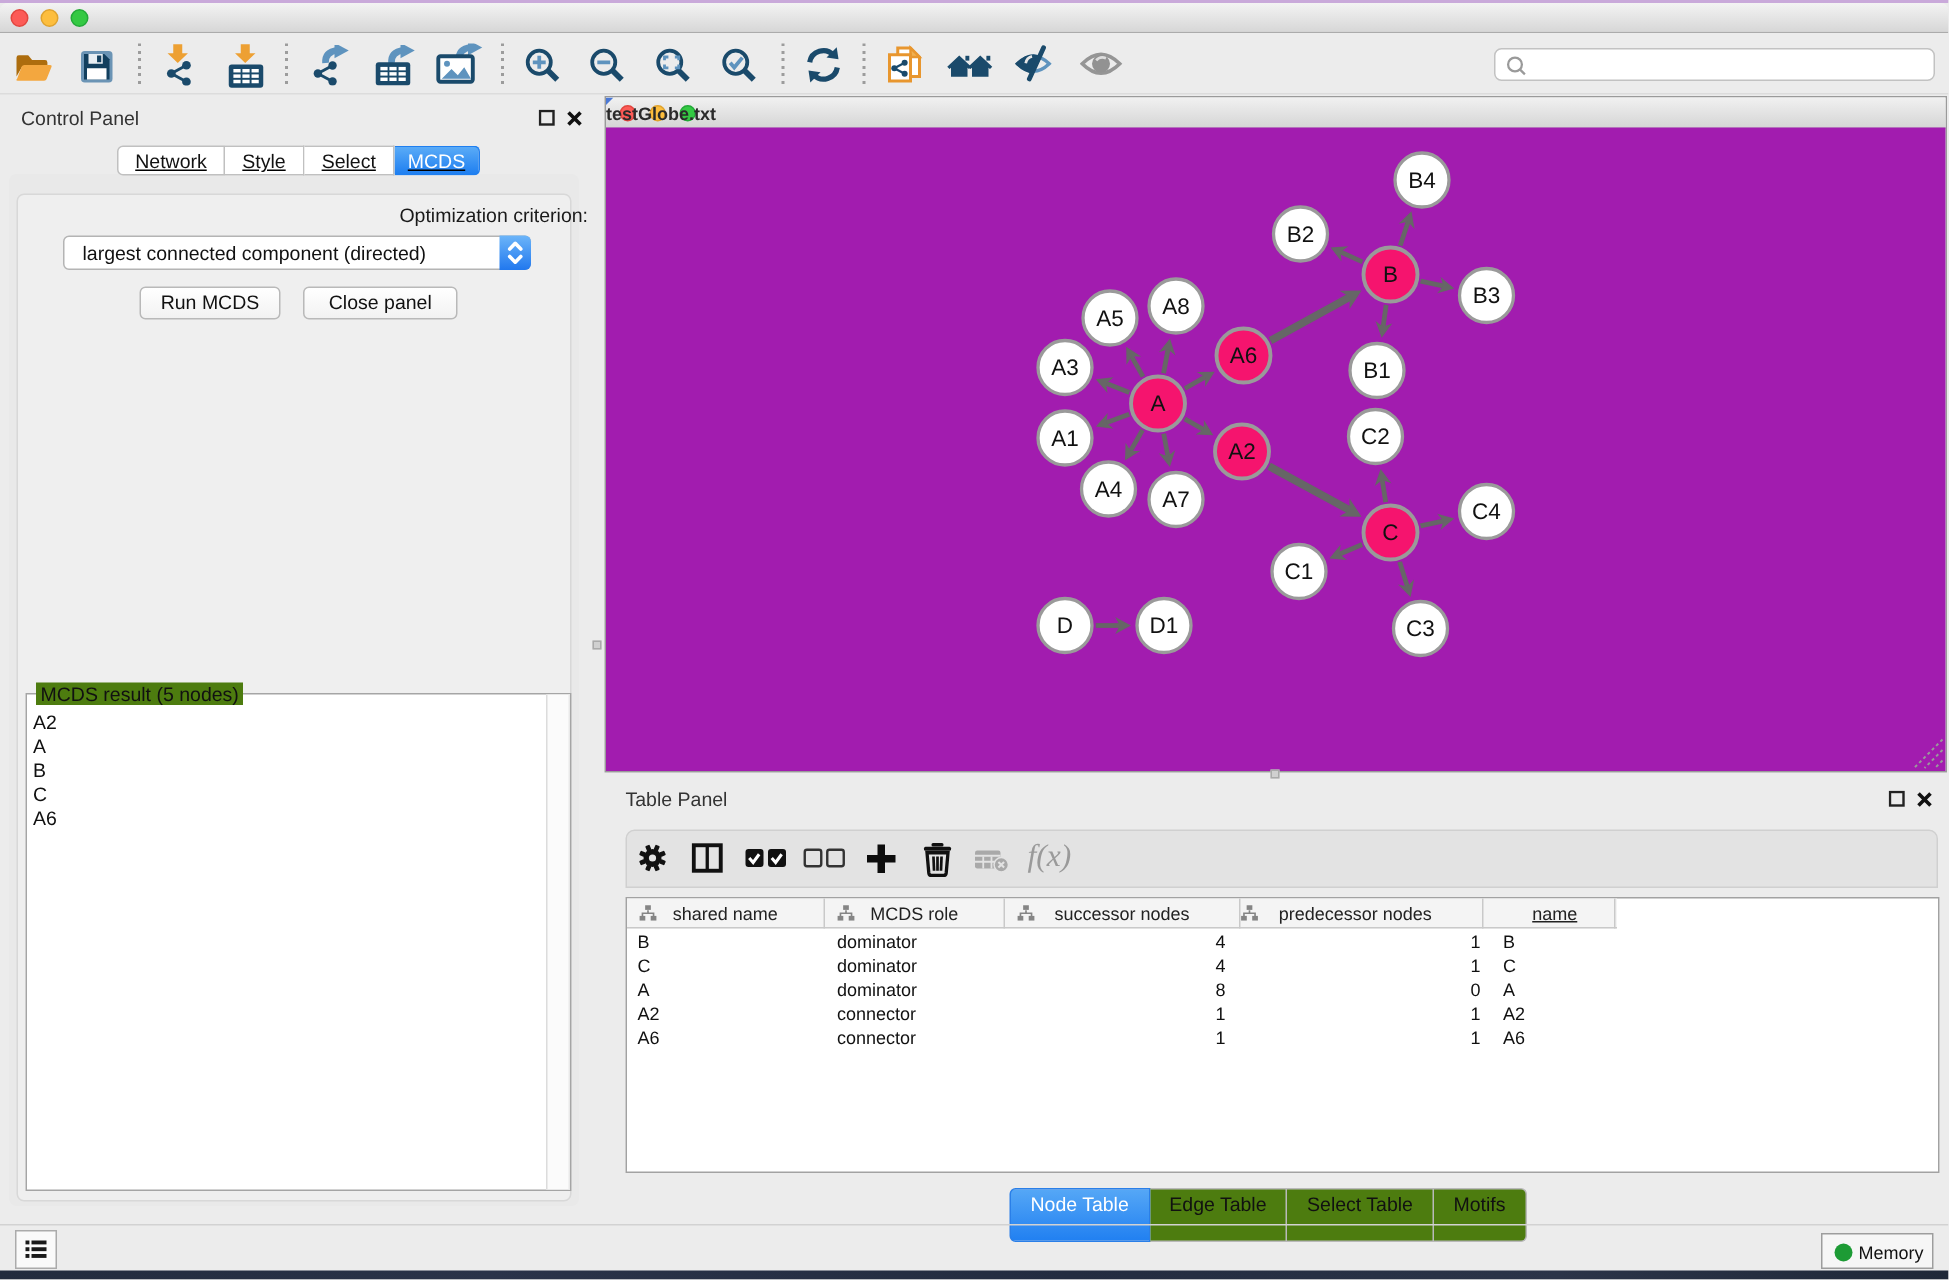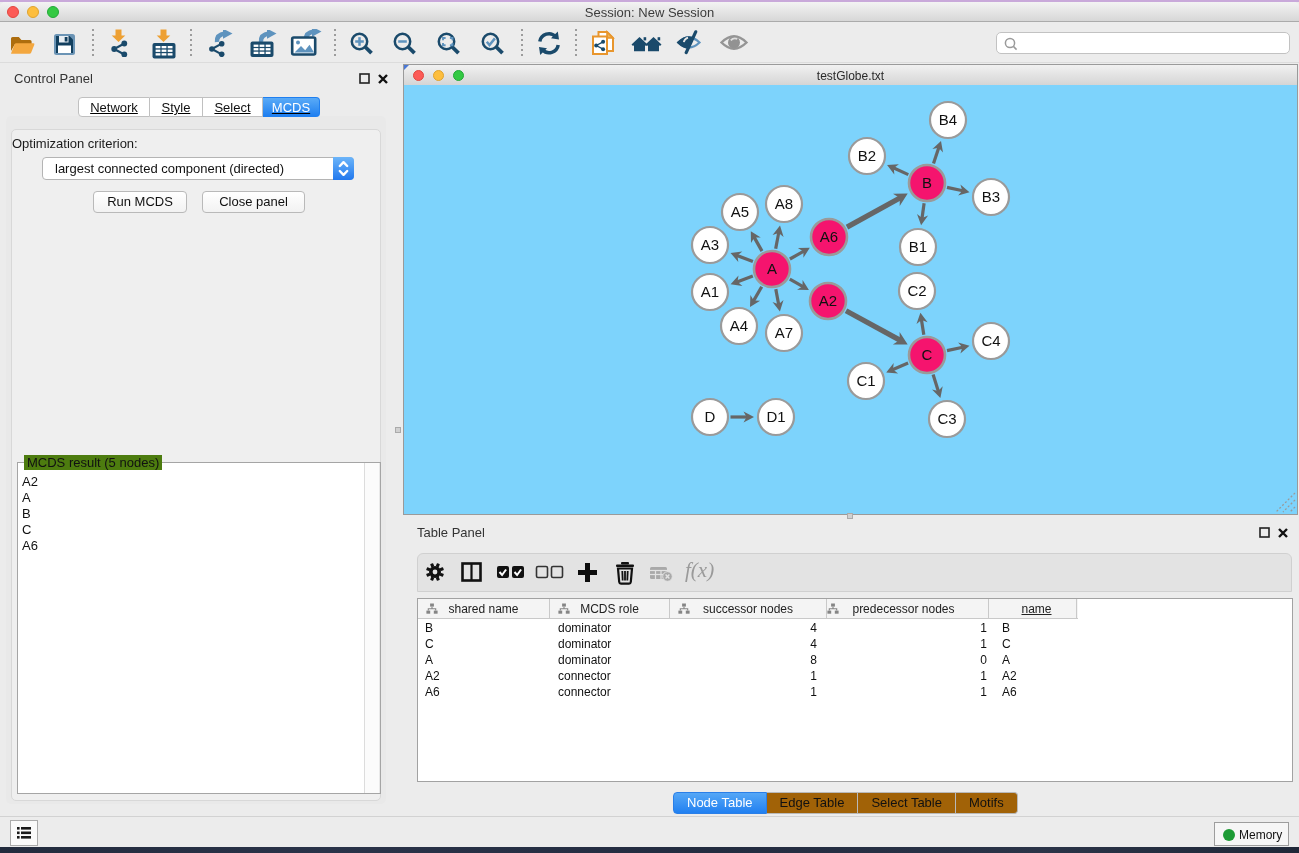--- a/index.html
+++ b/index.html
@@ -19,46 +19,45 @@
 #searchbox { left:996px; top:32px; width:294px; height:22px; background:#fff; border:1px solid #c2c2c2; border-radius:5px; }
 
 #cp-title { left:14px; top:71px; font-size:13px; color:#333;text-align:right; }
 #ctabs { left:78px; top:97px; height:20px; display:flex; font-size:13px;text-decoration:underline; }
 #ctabs div { border:1px solid #c0c0c0; border-left:none; background:#fff; color:#111; line-height:19px; text-align:center; }
 #ctabs div:nth-child(1){width:72px;} #ctabs div:nth-child(2){width:53px;} #ctabs div:nth-child(3){width:60px;} #ctabs div:nth-child(4){width:57px;}
 #ctabs div:first-child { border-left:1px solid #c0c0c0; border-radius:4px 0 0 4px; }
 #ctabs div.sel { background:linear-gradient(#5aabf7,#1f7ff0); color:#fff; border-color:#1f7ff0; border-radius:0 4px 4px 0; }
 #cp-body { left:6px; top:116px; width:380px; height:688px; background:#e9e9e9; border-radius:5px; }
 #cp-inner { left:11px; top:129px; width:370px; height:672px; background:#efefef; border:1px solid #d8d8d8; border-radius:5px; }
-#opt-label { left:0; top:136px; width:392px; text-align:left; font-size:13px; color:#1a1a1a;padding-left:12px; }
+#opt-label { left:0; top:136px; width:392px; text-align:right; font-size:13px; color:#1a1a1a;padding-left:12px; }
 #dropdown { left:42px; top:157px; width:312px; height:23px; background:#fff; border:1px solid #b4b4b4; border-radius:4px; font-size:13px; color:#111; line-height:21px; padding-left:12px; }
 #dd-btn { left:333px; top:157px; width:21px; height:23px; background:linear-gradient(#6cb5f9,#2178ee); border-radius:0 4px 4px 0; }
 .btn { position:absolute; height:22px; background:linear-gradient(#ffffff,#f2f2f2); border:1px solid #b9b9b9; border-radius:4px; font-size:13px; color:#111; text-align:center; line-height:20px; }
 #mcds-box { left:17px; top:462px; width:364px; height:332px; background:#fff; border:1px solid #a5a5a5; }
 #mcds-legend { left:24px; top:455px; background:#4d7c0f; padding:0 3px; font-size:13px; color:#111; }
 #mcds-list { left:22px; top:474px; font-size:13px; color:#111; line-height:16px; }
 #mcds-sb { left:364px; top:463px; width:16px; height:330px; background:#fbfbfb; border-left:1px solid #dcdcdc; border-right:1px solid #e9e9e9;}
 
 .handle { position:absolute; width:6px; height:6px; background:#d0d0d0; border:1px solid #aaa; }
 </style>
 
 <style>
-#btabs div { border:1px solid #b9b9b9; border-left:none; background:#a16207; color:#111; padding:0 13px; line-height:20px; }
+#btabs div { border:1px solid #b9b9b9; border-left:none; background:#4d7c0f; color:#111; padding:0 13px; line-height:20px; }
 #btabs div:first-child { border-left:1px solid #b9b9b9; border-radius:4px 0 0 4px; }
 #btabs div:last-child { border-radius:0 4px 4px 0; }
 #btabs div.sel { background:linear-gradient(#55a7f6,#2180f1); color:#fff; border-color:#2a7fe8; }
 </style>
 </head>
 <body>
 <div id="purple" class="abs"></div>
 <div id="titlebar" class="abs">
   <div class="tl" style="left:7px;background:#fc5b57;border:1px solid #e2463f;"></div>
   <div class="tl" style="left:27px;background:#fdbe3e;border:1px solid #e0a32e;"></div>
   <div class="tl" style="left:47px;background:#34c943;border:1px solid #23a938;"></div>
-  <div class="title">Session: New Session</div>
 </div>
 <div id="toolbar" class="abs">
 <svg class="ticon" style="left:9px;top:32px" width="27" height="24" viewBox="0 0 27 24">
       <path d="M2 19 V6.5 q0-1.6 1.6-1.6 h6.2 l2.6 3.1 h8.6 q1.6 0 1.6 1.6 V12 H6 z" fill="#ad6d0e"></path>
       <path d="M2.4 20.5 Q1.2 21.8 2.8 21.8 h17.6 q1.3 0 1.7-1.1 l3.2-8 q0.5-1.4-1-1.4 H7.2 q-1.2 0-1.7 1.1 z" fill="#f3a73f"></path>
     </svg>
 <svg class="ticon" style="left:52px;top:32px" width="25" height="24" viewBox="0 0 25 24">
       <rect x="2" y="2" width="21" height="21" rx="2.5" fill="#6b94b5"></rect>
       <path d="M4 4 h13.5 l3.5 3.5 V21 h-17 z" fill="#123f5e"></path>
       <rect x="7" y="4" width="9.5" height="6.5" fill="#e8eef3"></rect>
@@ -220,26 +219,26 @@
 
 <div id="mcds-sb" class="abs"></div>
 <div id="mcds-list" class="abs">A2<br>A<br>B<br>C<br>A6</div>
 <div class="handle" style="left:395px;top:427px;"></div>
 
 <div class="abs" id="netwin" style="left:403px;top:64px;width:895px;height:451px;border:1px solid #9a9a9a;background:#fff;">
   <div style="position:absolute;left:0;top:0;width:100%;height:21px;background:linear-gradient(#f1f1f1,#d5d5d5);border-bottom:1px solid #a8a8a8;">
     <div class="tl" style="left:9px;top:5px;width:11px;height:11px;background:#fc5b57;border:1px solid #e2463f;"></div>
     <div class="tl" style="left:29px;top:5px;width:11px;height:11px;background:#fdbe3e;border:1px solid #e0a32e;"></div>
     <div class="tl" style="left:49px;top:5px;width:11px;height:11px;background:#34c943;border:1px solid #23a938;"></div>
-    <div style="position:absolute;left:0;right:0;top:4px;text-align:center;font-size:12px;font-weight:normal;color:#2a2a2a;">testGlobe.txt</div>
+    <div style="position:absolute;left:0;right:0;top:4px;text-align:left;font-size:12px;font-weight:bold;color:#2a2a2a;">testGlobe.txt</div>
   </div>
   <svg style="position:absolute;left:0;top:0" width="5" height="5" viewBox="0 0 5 5">
       <path d="M0 0 H5 L0 5 z" fill="#4a78d6"></path>
     </svg>
-  <div style="position:absolute;left:0;top:20px;width:893px;height:429px;background:#7dd3fc;overflow:hidden;">
+  <div style="position:absolute;left:0;top:20px;width:893px;height:429px;background:#a21caf;overflow:hidden;">
 <svg width="893" height="430" viewBox="0 0 893 430" font-family="Liberation Sans, sans-serif">
         <line x1="358.0" y1="166.1" x2="350.1" y2="152.1" stroke="#666" stroke-width="3.2"></line>
         <polygon points="346.8,146.2 356.8,152.6 350.4,152.6 347.0,158.1" fill="#666"></polygon>
         <line x1="371.7" y1="163.8" x2="374.8" y2="147.3" stroke="#666" stroke-width="3.2"></line>
         <polygon points="376.0,140.6 379.6,152.0 374.7,147.9 368.6,149.9" fill="#666"></polygon>
         <line x1="348.9" y1="176.6" x2="332.9" y2="170.4" stroke="#666" stroke-width="3.2"></line>
         <polygon points="326.5,167.9 338.3,166.5 333.4,170.6 334.3,177.0" fill="#666"></polygon>
         <line x1="348.8" y1="191.1" x2="333.0" y2="197.0" stroke="#666" stroke-width="3.2"></line>
         <polygon points="326.6,199.3 334.5,190.4 333.5,196.8 338.4,200.9" fill="#666"></polygon>
         <line x1="357.7" y1="201.7" x2="349.4" y2="216.1" stroke="#666" stroke-width="3.2"></line>
@@ -449,21 +448,21 @@
 <div class="abs" style="left:558px;top:669px;font-size:12px;color:#111;">connector</div>
 <div class="abs" style="left:669px;top:669px;width:148px;text-align:right;font-size:12px;color:#111;">1</div>
 <div class="abs" style="left:826px;top:669px;width:161px;text-align:right;font-size:12px;color:#111;">1</div>
 <div class="abs" style="left:1002px;top:669px;font-size:12px;color:#111;">A2</div>
 <div class="abs" style="left:425px;top:685px;font-size:12px;color:#111;">A6</div>
 <div class="abs" style="left:558px;top:685px;font-size:12px;color:#111;">connector</div>
 <div class="abs" style="left:669px;top:685px;width:148px;text-align:right;font-size:12px;color:#111;">1</div>
 <div class="abs" style="left:826px;top:685px;width:161px;text-align:right;font-size:12px;color:#111;">1</div>
 <div class="abs" style="left:1002px;top:685px;font-size:12px;color:#111;">A6</div>
 
-<div class="abs" style="left:673px;top:792px;height:22px;display:flex;font-size:13px;text-align:center;" id="btabs">
+<div class="abs" style="left:673px;top:792px;height:36px;display:flex;font-size:13px;text-align:center;" id="btabs">
  <div class="sel">Node Table</div>
     <div>Edge Table</div>
     <div>Select Table</div>
     <div>Motifs</div>
 </div>
 
 <div class="abs" style="left:0;top:816px;width:1299px;height:1px;background:#d2d2d2;"></div>
 <div class="abs" style="left:10px;top:820px;width:28px;height:26px;background:#fafafa;border:1px solid #ababab;">
   <svg width="26" height="24" viewBox="0 0 26 24">
       <g fill="#1a1a1a">

